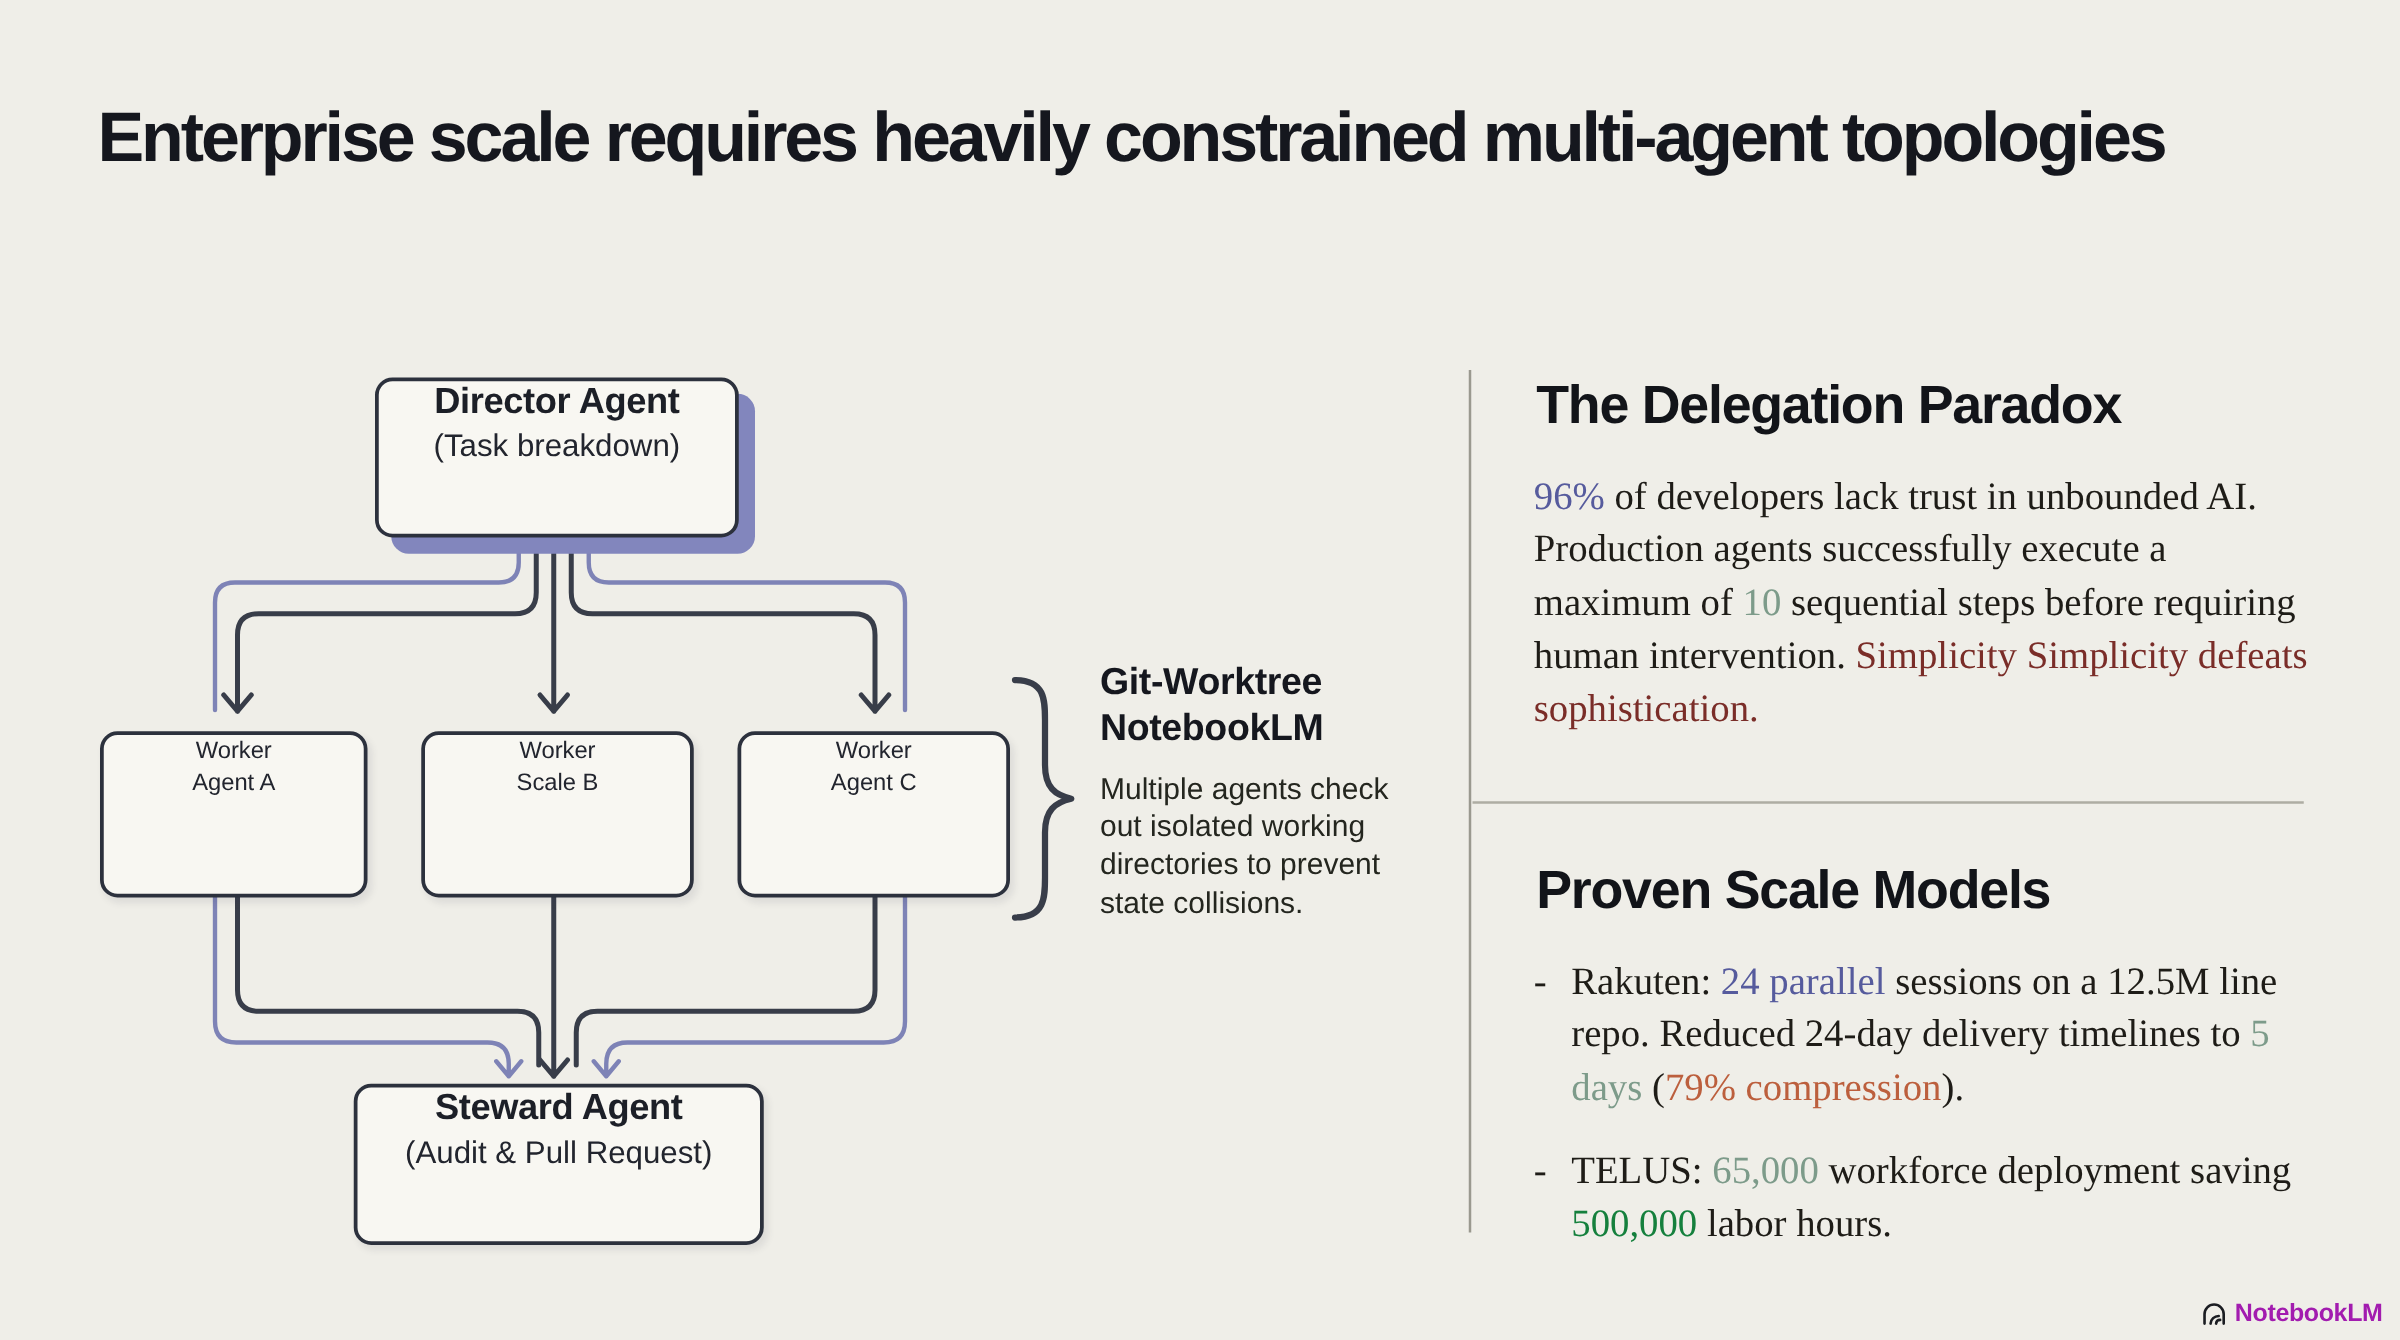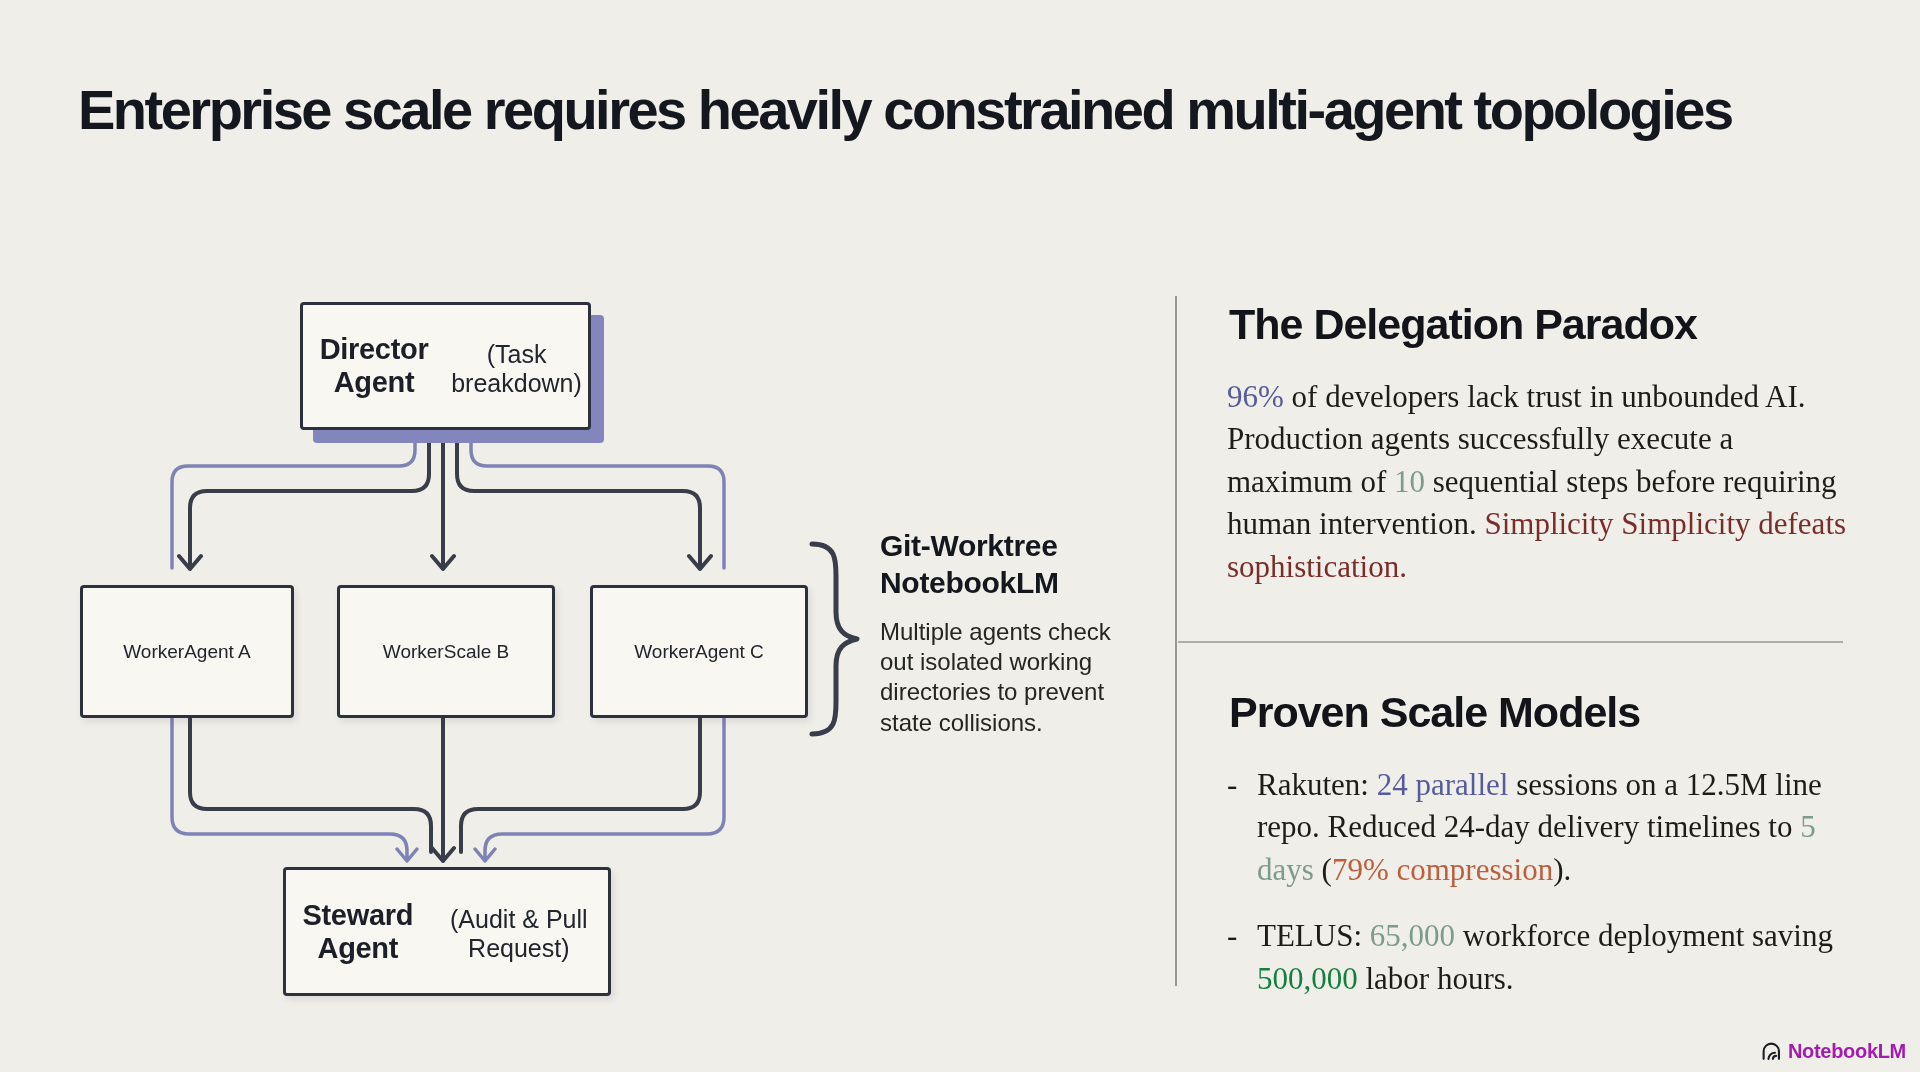--- a/index.html
+++ b/index.html
@@ -17,22 +17,22 @@
     margin-top:32px;
   }
   
   svg.diagram-lines{left:0;top:0;width:1920px;height:1072px;pointer-events:none;}
   .line-dark{stroke:var(--line-dark,#383d49);stroke-width:4;fill:none;stroke-linecap:round;stroke-linejoin:round;}
   .line-purple{stroke:var(--line-purple,#7e83b6);stroke-width:3.5;fill:none;stroke-linecap:round;stroke-linejoin:round;}
   .brace{stroke:var(--line-dark,#383d49);stroke-width:5;fill:none;stroke-linecap:round;stroke-linejoin:round;}
   .node{
     background:var(--node-fill,#f8f7f2);
     border:3.5px solid var(--node-border,#2c313d);
-    border-radius:4px;
-    display:flex;flex-direction:row;align-items:center;justify-content:center;
+    border-radius:14px;
+    display:flex;flex-direction:column;align-items:center;justify-content:flex-start;
     text-align:center;color:#1c1f27;
   }
   .node-director{left:300px;top:302px;width:285px;height:122px;box-shadow:13px 13px 0 0 var(--director-shadow,#8286bd);}
   .node-worker-a{left:80px;top:585px;width:208px;height:127px;box-shadow:3px 4px 6px rgba(60,60,80,.10);}
   .node-worker-b{left:337px;top:585px;width:212px;height:127px;box-shadow:3px 4px 6px rgba(60,60,80,.10);}
   .node-worker-c{left:590px;top:585px;width:212px;height:127px;box-shadow:3px 4px 6px rgba(60,60,80,.10);}
   .node-steward{left:283px;top:867px;width:322px;height:123px;box-shadow:3px 4px 6px rgba(60,60,80,.10);}
   .node-title{font-size:29px;font-weight:700;letter-spacing:-0.3px;}
   .node-sub{font-size:25px;font-weight:400;margin-top:5px;color:#22252e;}
   .node-line{font-size:19px;font-weight:400;line-height:1.35;color:#22252e;}

